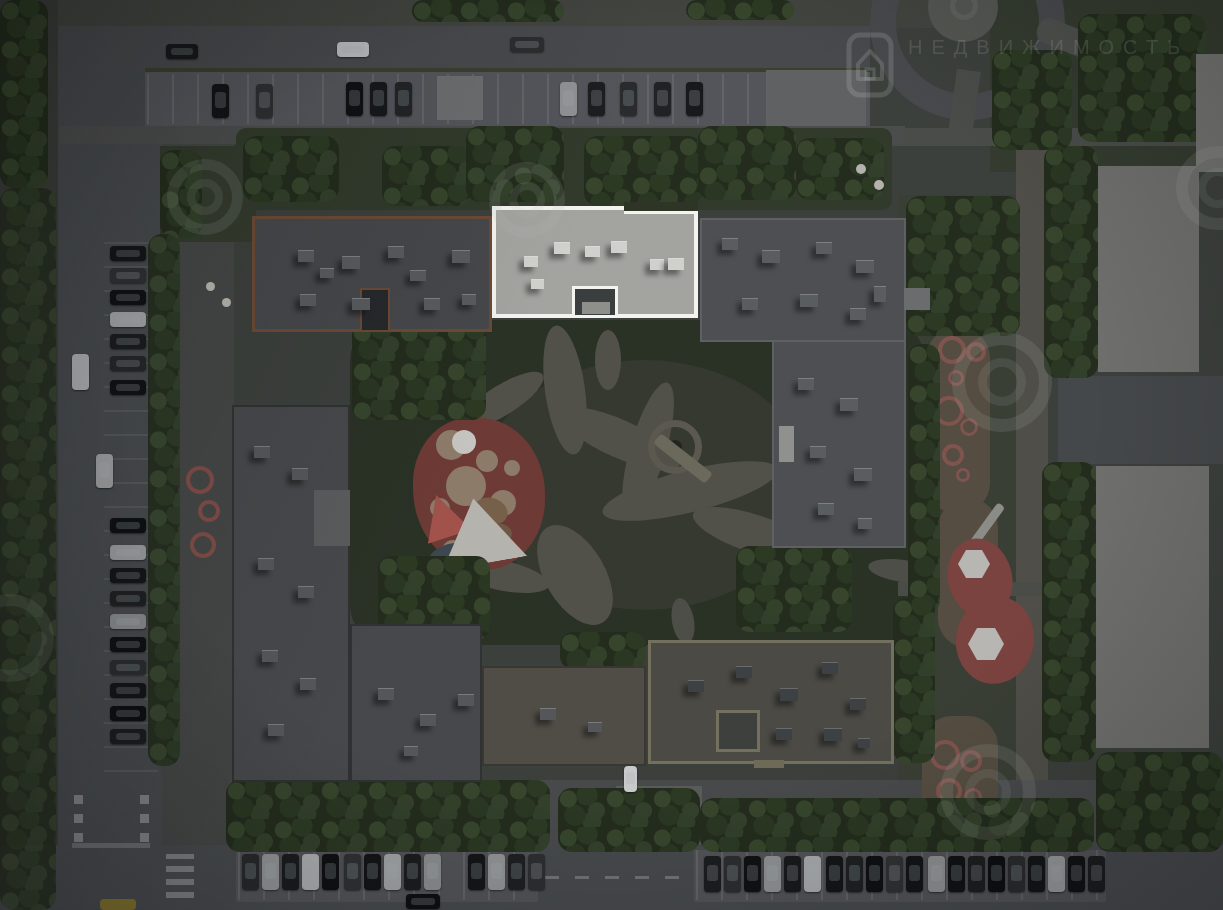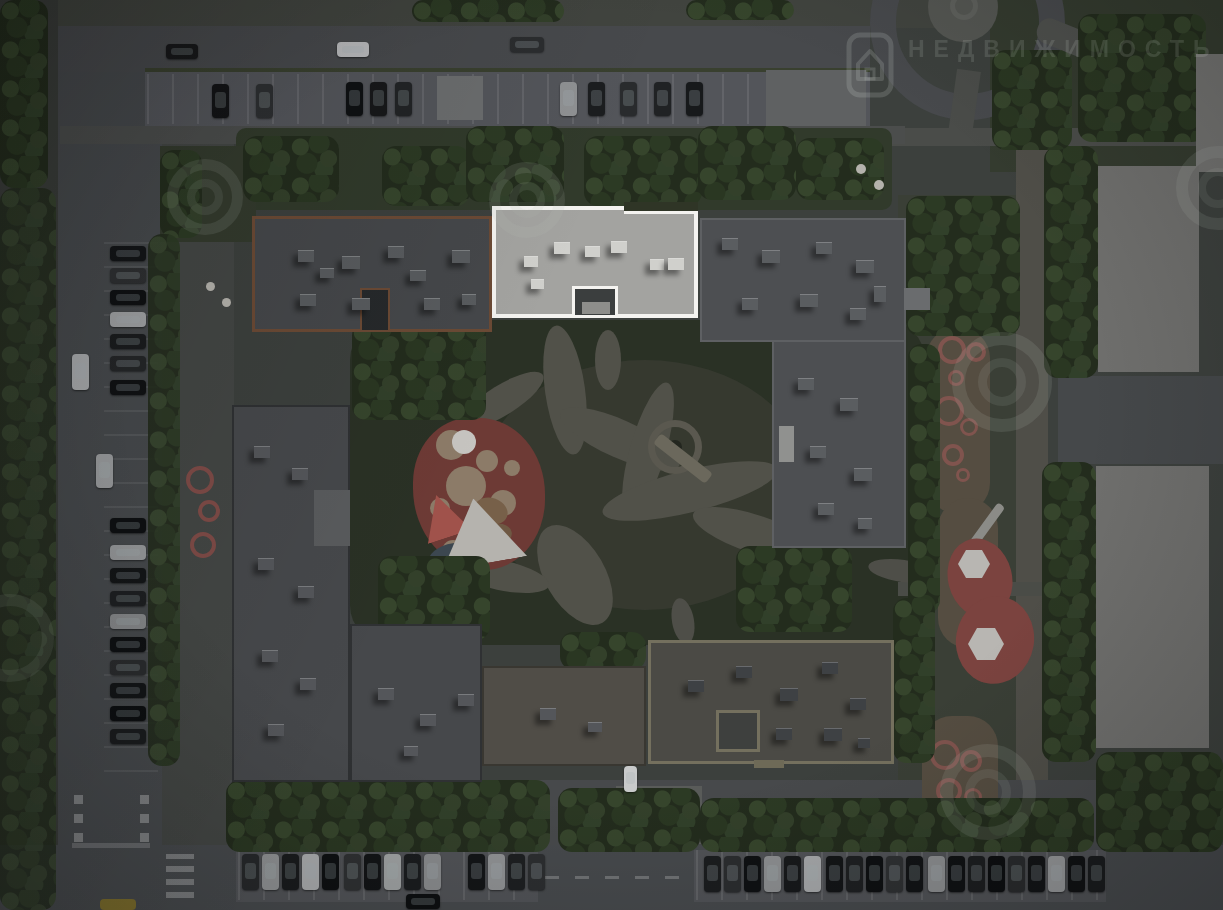--- a/index.html
+++ b/index.html
@@ -29,21 +29,21 @@
   .tri{clip-path:polygon(50% 0,100% 100%,0 100%);}
   .hex{clip-path:polygon(25% 0,75% 0,100% 50%,75% 100%,25% 100%,0 50%);}
   #vignette{position:absolute;inset:0;pointer-events:none;
     background:
       linear-gradient(115deg, rgba(0,0,0,0.16), rgba(0,0,0,0) 42%),
       radial-gradient(ellipse at 50% 45%, rgba(0,0,0,0) 55%, rgba(0,0,0,0.22) 100%);
   }
   #watermark{position:absolute;left:846px;top:32px;display:flex;align-items:flex-start;pointer-events:none;}
   #wm-text{margin-left:14px;}
   #wm-brand{display:block;font-size:56px;font-weight:bold;letter-spacing:4px;line-height:58px;color:rgba(233,238,233,0.16);}
-  #wm-sub{display:block;margin-top:4px;font-size:23px;font-weight:700;letter-spacing:9px;color:rgba(233,238,233,0.13);}
+  #wm-sub{display:block;margin-top:4px;font-size:20px;font-weight:400;letter-spacing:9px;color:rgba(233,238,233,0.13);}
 </style>
 </head>
 <body>
 
 <div id="canvas">
   <div id="scene">
       <div class="el" style="left: 0px; top: 0px; width: 1223px; height: 910px; background: rgb(60, 64, 61);"></div>
       <div class="el" style="left: 0px; top: 0px; width: 58px; height: 910px; background: rgb(58, 61, 58);"></div>
       <div class="el" style="left: 58px; top: 0px; width: 104px; height: 910px; background: rgb(70, 73, 76);"></div>
       <div class="el" style="left: 162px; top: 0px; width: 72px; height: 910px; background: rgb(67, 70, 68);"></div>

